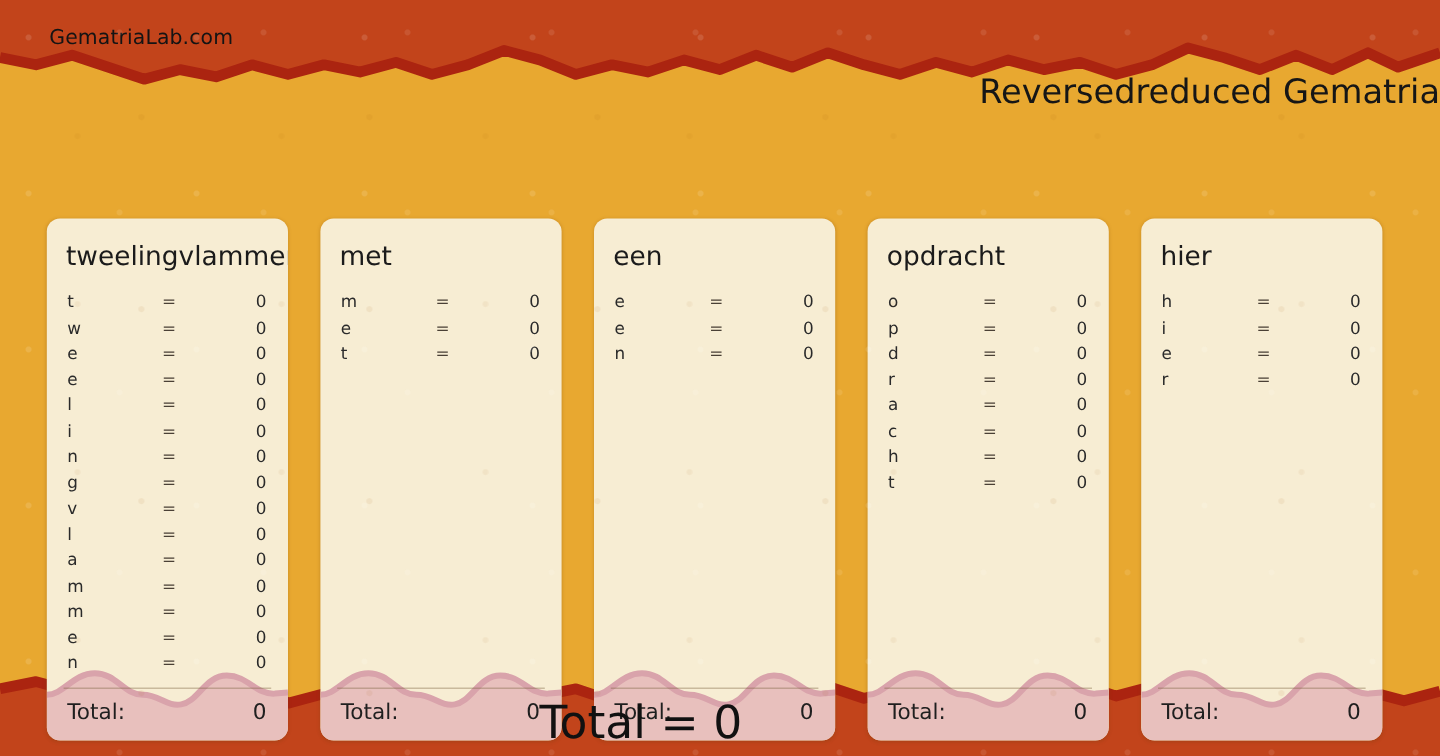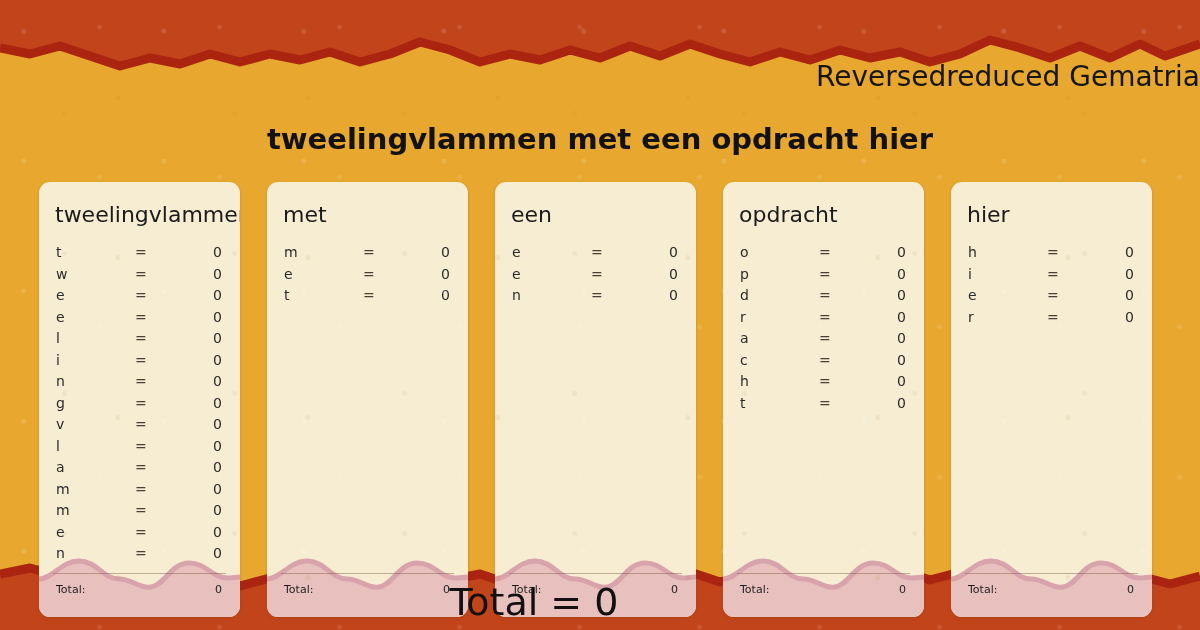--- a/index.html
+++ b/index.html
@@ -149,21 +149,21 @@
     height: 1px;
     background: rgba(120,95,60,.45);
     z-index: 4;
   }
   .total {
     position: absolute;
     left: 0;
     right: 0;
     bottom: 14px;
     height: 20px;
-    font-size: 11px;
+    font-size: 18px;
     color: #1f1f1f;
     z-index: 5;
   }
   .total .tlabel { position: absolute; left: 17px; top: 0; }
   .total .tval { position: absolute; right: 18px; top: 0; }
 
   .grand-total {
     position: absolute;
     left: 0;
     top: 580px;
@@ -186,22 +186,22 @@
                L630,46 L600,58 L570,50 L540,60 L510,54 L480,62 L450,50 L420,42 L390,54 L360,62
                L330,52 L300,60 L270,54 L240,62 L210,54 L180,64 L150,58 L120,66 L90,56 L60,46
                L30,54 L0,48 Z" fill="#c2441b"></path>
       <path d="M0,48 L30,54 L60,46 L90,56 L120,66 L150,58 L180,64 L210,54 L240,62 L270,54 L300,60
                L330,52 L360,62 L390,54 L420,42 L450,50 L480,62 L510,54 L540,60 L570,50 L600,58
                L630,46 L660,56 L690,44 L720,54 L750,62 L780,52 L810,60 L840,50 L870,58 L900,52
                L930,62 L960,54 L990,40 L1020,48 L1050,58 L1080,46 L1110,58 L1140,44 L1165,56 L1200,44" fill="none" stroke="#ab2410" stroke-width="9" stroke-linejoin="round"></path>
     </svg>
   </div>
 
+  <div class="logo">GematriaLab.com</div>
   <div class="title">Reversedreduced Gematria</div>
-  <div class="subtitle">tweelingvlammen met een opdracht hier</div>
 
   <div id="cards">
       <div class="card">
         <div class="card-head">tweelingvlammen</div>
         <div class="rows">
           <div class="row">
             <span class="ltr">t</span>
             <span class="eq">=</span>
             <span class="val">0</span>
           </div>

